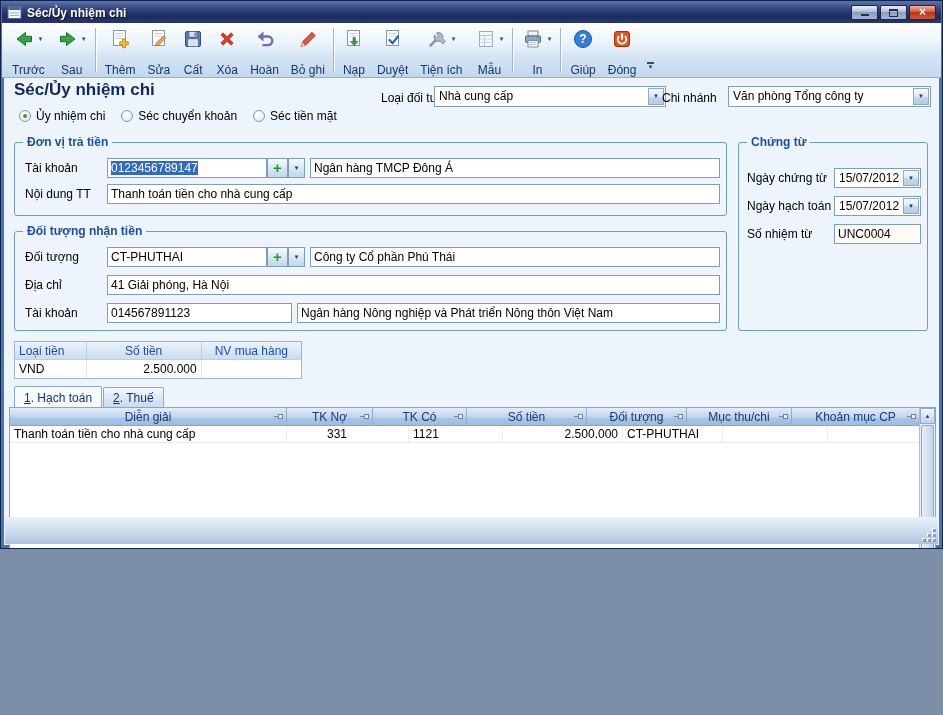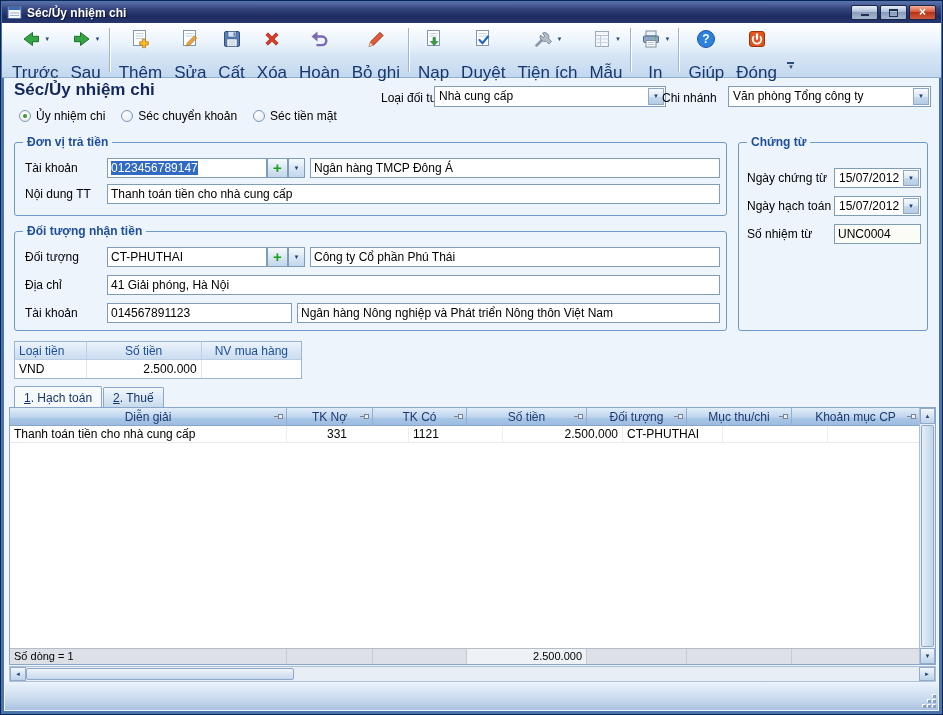--- a/index.html
+++ b/index.html
@@ -1,31 +1,31 @@
 <!DOCTYPE html>
 <html><head>
 <meta charset="utf-8">
 <style>
 *{box-sizing:border-box;margin:0;padding:0;}
 body{background:#7d8fa8;margin:0;}
-.window{position:relative;width:943px;height:715px;font-family:"Liberation Sans","DejaVu Sans",sans-serif;font-size:12px;color:#000;background:#edf4fb;border:1px solid #0d2350;box-shadow:inset 0 0 0 3px #4a74ae;overflow:hidden;}
+.window{position:relative;width:943px;height:549px;font-family:"Liberation Sans","DejaVu Sans",sans-serif;font-size:12px;color:#000;background:#edf4fb;border:1px solid #0d2350;box-shadow:inset 0 0 0 3px #4a74ae;overflow:hidden;}
 
 .titlebar{position:absolute;left:1px;top:1px;right:1px;height:21px;background:linear-gradient(180deg,#5a6fa5 0%,#32427c 35%,#1d2b61 70%,#27386e 100%);display:flex;align-items:center;padding:0 5px;}
 .titlebar .ttl{color:#fff;font-weight:bold;font-size:12px;margin-left:5px;text-shadow:1px 1px 1px rgba(0,0,0,.6);flex:1;white-space:nowrap;}
 .winbtns{display:flex;gap:2px;}
 .wbtn{width:27px;height:15px;border:1px solid #182848;border-radius:2px;background:linear-gradient(180deg,#e8eef8 0%,#aebed8 45%,#8a9cbc 50%,#a8b8d2 100%);position:relative;}
 .wbtn.close{background:linear-gradient(180deg,#f4b0a0 0%,#d9573a 45%,#b53418 50%,#d15a3e 100%);}
 .glyph-min{position:absolute;left:9px;bottom:3px;width:8px;height:2px;background:#222f4e;}
 .glyph-max{position:absolute;left:8px;top:3px;width:9px;height:8px;border:1px solid #222f4e;border-top-width:2px;}
 .glyph-close{position:absolute;left:0;top:0;right:0;bottom:0;color:#fff;font-weight:bold;font-size:12px;line-height:13px;text-align:center;}
 
 .toolbar{position:absolute;left:1px;top:22px;right:1px;height:55px;background:linear-gradient(180deg,#ffffff 0%,#e9f2fb 40%,#d6e5f5 60%,#c3d8ee 100%);border-bottom:1px solid #93afd0;display:flex;align-items:stretch;padding:1px 2px 1px 4px;}
 .tbi{display:flex;flex-direction:column;align-items:center;padding:4px 6px 2px;color:#16366e;cursor:default;}
 .tbi .ic{height:25px;display:flex;align-items:center;gap:1px;}
-.tbi .lb{font-size:17px;white-space:nowrap;margin-top:13px;}
+.tbi .lb{font-size:12px;white-space:nowrap;margin-top:13px;}
 .dda{font-size:6px;color:#2a4a7a;align-self:center;margin-left:1px;}
 .tbsep{width:2px;margin:4px 2px;border-left:1px solid #9fb6d2;border-right:1px solid #fff;}
 .tbov{width:12px;margin:auto 0 6px 2px;display:flex;flex-direction:column;align-items:center;justify-content:flex-end;color:#2a4a7a;}
 .tbov .bar{width:7px;height:2px;background:#2a4a7a;margin-bottom:1px;}
 .tbov .ch{font-size:6px;line-height:5px;}
 
 .page-title{position:absolute;left:13px;top:79px;font-size:17px;font-weight:bold;color:#13275c;white-space:nowrap;}
 .lbl{position:absolute;white-space:nowrap;font-size:12px;}
 .fld{position:absolute;background:#fff;border:1px solid #7f9db9;height:20px;line-height:18px;padding:0 3px;white-space:nowrap;overflow:hidden;font-size:12px;}
 .fld.muted{background:#fbfcf6;}

